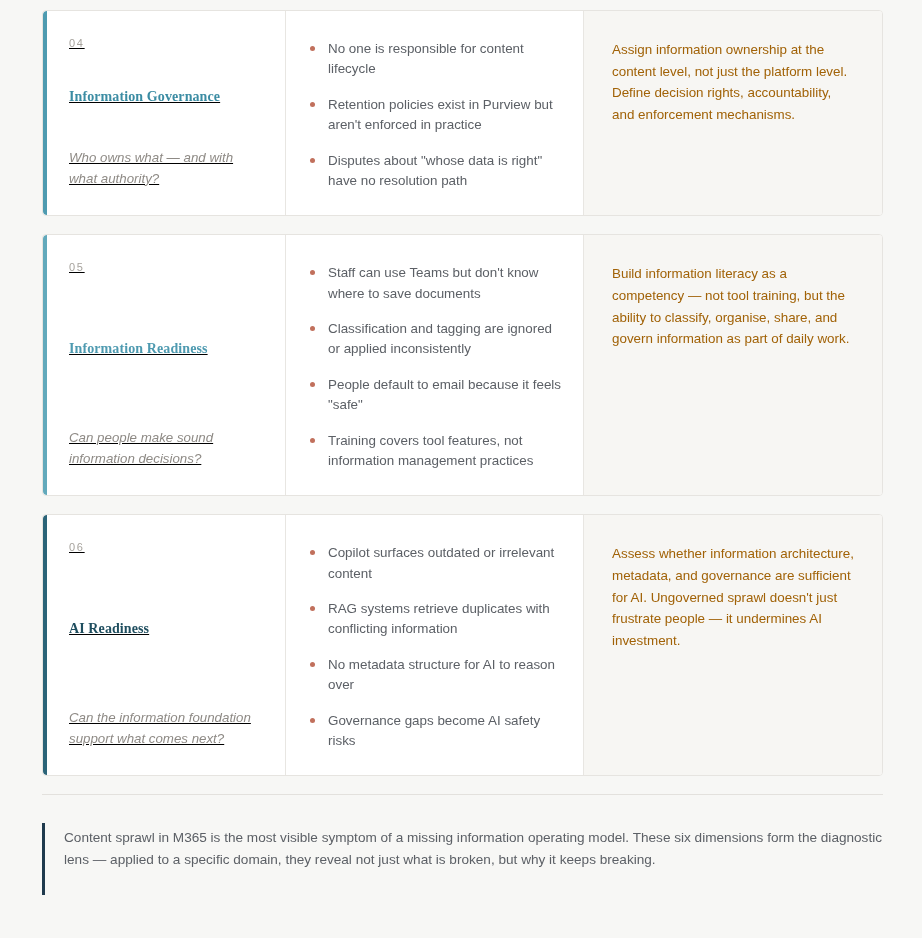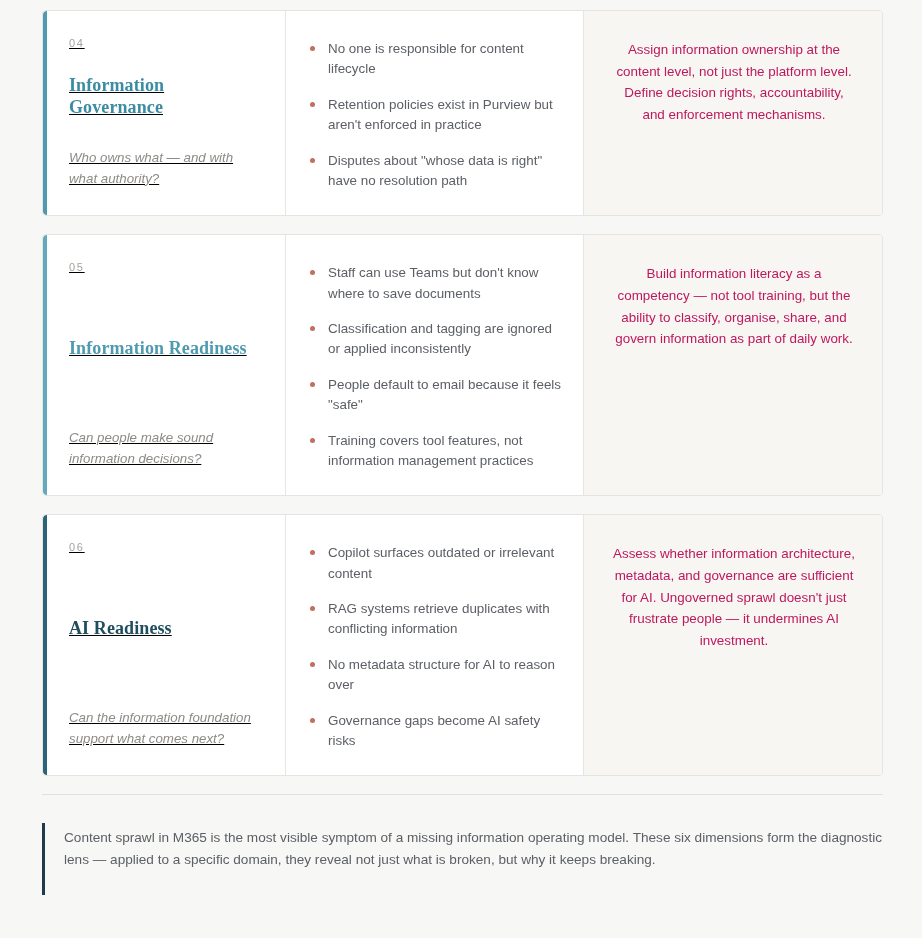--- a/index.html
+++ b/index.html
@@ -55,21 +55,21 @@
   }
   .dim-num {
     font-size: 11px;
     letter-spacing: 1.7px;
     color: #a7a39d;
     margin-bottom: 9px;
     font-weight: 400;
   }
   .dim-title {
     font-family: "Liberation Serif", "DejaVu Serif", serif;
-    font-size: 18px;
+    font-size: 14px;
     font-weight: 700;
     line-height: 1.2;
     margin-bottom: 12px;
     letter-spacing: 0.1px;
   }
   .dim-question {
     font-size: 13.3px;
     font-style: italic;
     line-height: 1.55;
     color: #8e8a85;
@@ -108,22 +108,21 @@
 
   .col-note {
     box-sizing: border-box;
     flex: 1 1 auto;
     background: #f7f6f3;
     padding: 28px 26px 24px 28px;
   }
   .note-text {
     font-size: 13.4px;
     line-height: 1.62;
-    color: #be185d;
-    text-align: center;
+    color: #a16207;
   }
 
   
   .footer-rule {
     border: 0;
     border-top: 1px solid #e3e1dd;
     margin: 18px 0 0 0;
   }
   .footer {
     position: relative;

